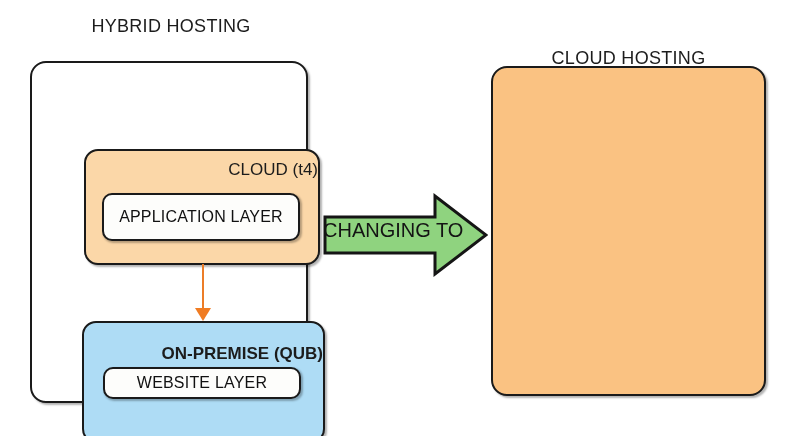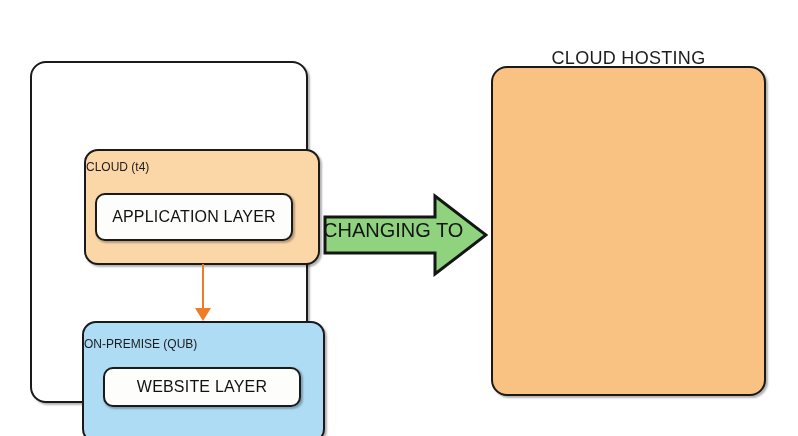--- a/index.html
+++ b/index.html
@@ -33,23 +33,23 @@
     position: absolute;
     text-align: center;
     color: #1c1c1c;
     font-size: 18px;
     letter-spacing: 0.3px;
     white-space: nowrap;
   }
   .group-label {
     position: absolute;
     width: 100%;
-    text-align: left;
+    text-align: right;
     color: #1c1c1c;
-    font-size: 12px;
+    font-size: 17px;
     white-space: nowrap;
   }
   .leaf {
     position: absolute;
     box-sizing: border-box;
     background: #fdfdfb;
     border: 2px solid #1a1a1a;
     border-radius: 10px;
     display: flex;
     align-items: center;
@@ -61,26 +61,26 @@
     white-space: nowrap;
   }
 
   
   #hybrid-title  { left: 30px;  top: 16px; width: 282px; }
   #hybrid-outer  { left: 30px;  top: 61px; width: 278px; height: 342px;
                    background: #ffffff; border-radius: 16px; }
   #hybrid-cloud  { left: 52px;  top: 86px; width: 236px; height: 116px;
                    background: #fbd7a8; }
   #hybrid-cloud-label { top: 9px; }
-  #hybrid-app    { left: 63px;  top: 130px; width: 198px; height: 48px; }
+  #hybrid-app    { left: 70px;  top: 130px; width: 198px; height: 48px; }
 
   #hybrid-onprem { left: 50px;  top: 258px; width: 243px; height: 122px;
                    background: #aedcf5; }
-  #hybrid-onprem-label { top: 14px; }
-  #hybrid-web    { left: 71px;  top: 304px; width: 198px; height: 40px; }
+  #hybrid-onprem-label { top: 21px; font-weight: bold; }
+  #hybrid-web    { left: 71px;  top: 304px; width: 198px; height: 32px; }
 
   
   #cloud-title   { left: 490px; top: 16px; width: 277px; margin-top: 32px; }
   #cloud-outer   { left: 491px; top: 66px; width: 275px; height: 330px;
                    background: #fac282; border-radius: 16px; }
 
   
   .vconn {
     position: absolute;
   }
@@ -123,20 +123,21 @@
     font-size: 20px;
     color: #141414;
     white-space: nowrap;
   }
 </style>
 </head>
 <body>
 
 <div id="canvas">
 
+  <div class="panel-title" id="hybrid-title">HYBRID HOSTING</div>
 
   <div class="box" id="hybrid-outer">
 
     <div class="box" id="hybrid-cloud">
       <div class="group-label" id="hybrid-cloud-label">CLOUD (t4)</div>
     </div>
 
     <div class="leaf" id="hybrid-app">APPLICATION LAYER</div>
 
     <div class="vconn" id="hybrid-arrow">

